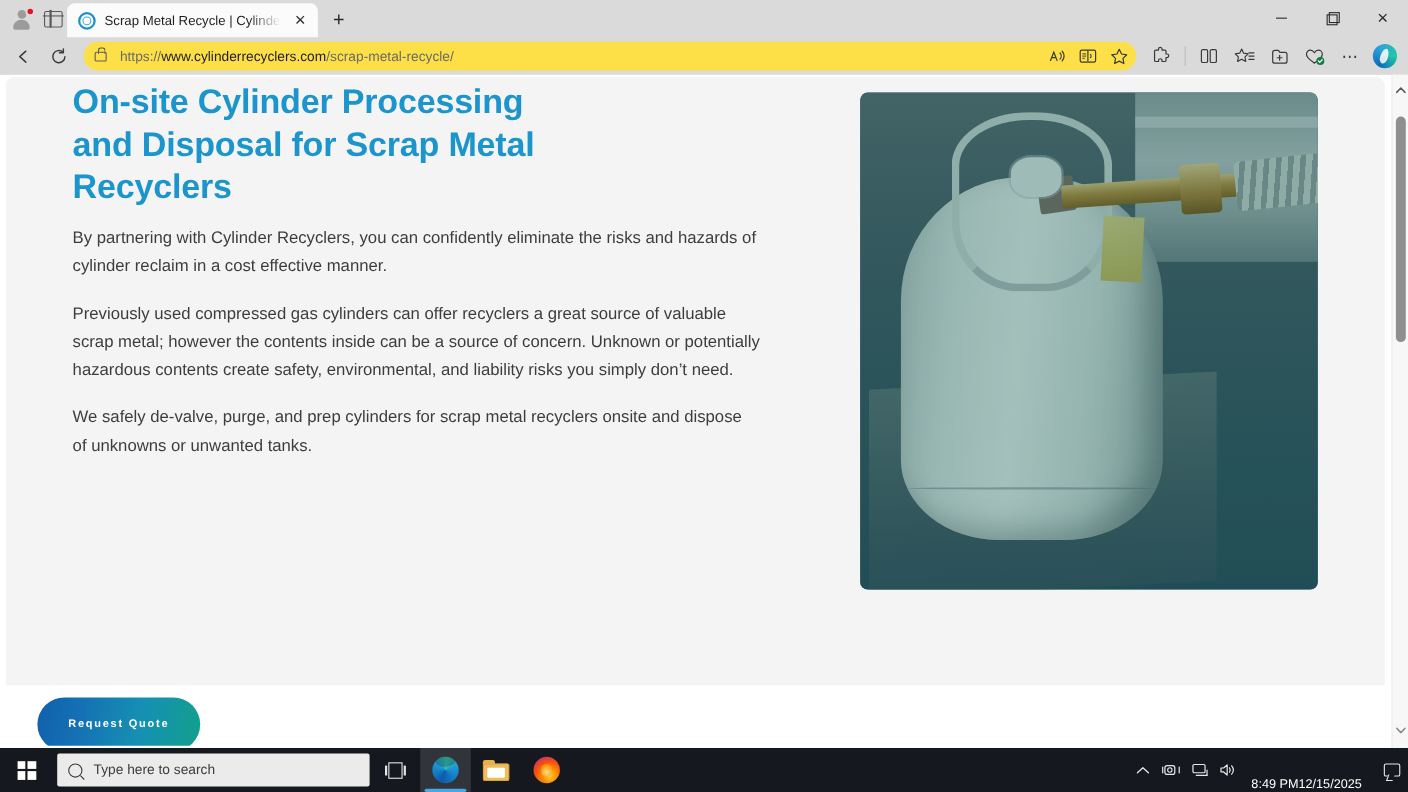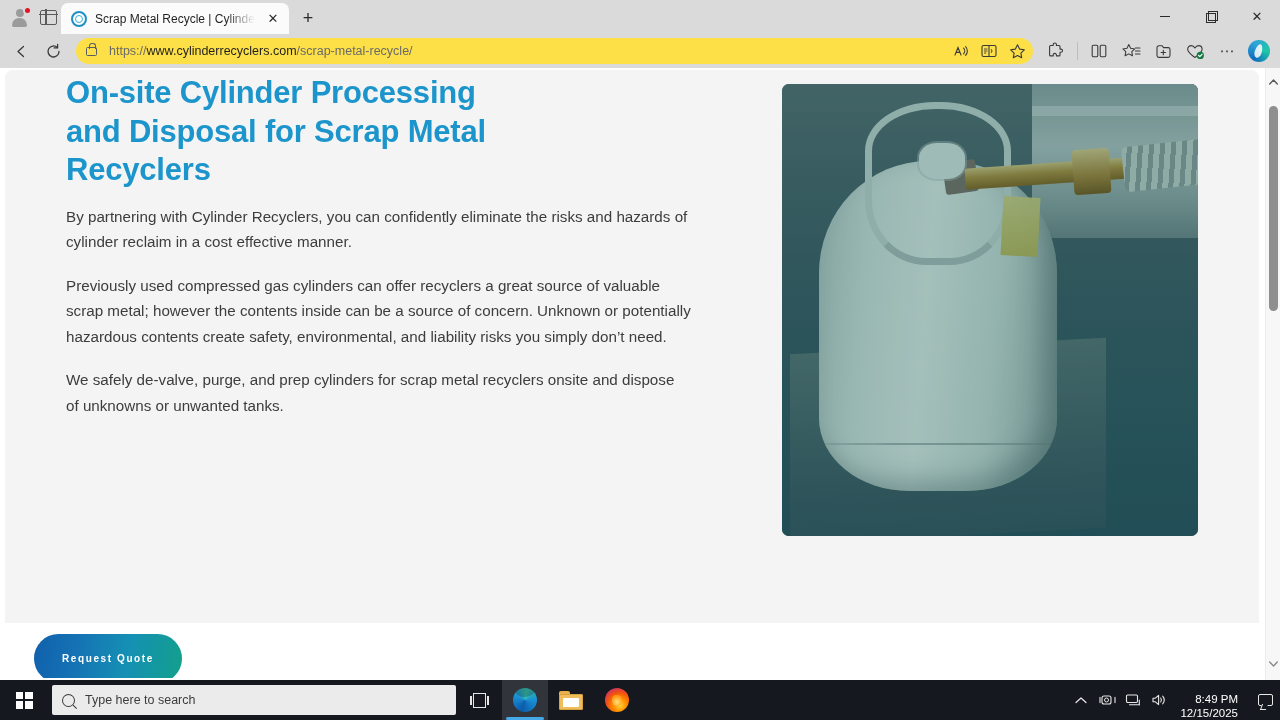--- a/index.html
+++ b/index.html
@@ -361,21 +361,21 @@
     width: 48px; height: 40px;
     display: flex; align-items: center; justify-content: center;
   }
   .winlogo {
     width: 17px; height: 17px;
     display: grid; grid-template-columns: 1fr 1fr; grid-template-rows: 1fr 1fr;
     gap: 1.6px;
   }
   .winlogo i { background: #ffffff; display: block; }
   .searchbox {
-    width: 404px; height: 30px; margin-left: 4px;
+    width: 284px; height: 30px; margin-left: 4px;
     background: #ebebeb; border-radius: 2px;
     display: flex; align-items: center; padding: 0 10px; gap: 10px;
   }
   .search-glass {
     width: 13px; height: 13px; flex: 0 0 13px;
     border: 1.6px solid #3a3a3a; border-radius: 50%;
     position: relative; transform: rotate(-45deg);
   }
   .search-glass::after {
     content: ""; position: absolute; left: 4.6px; top: 12px;
@@ -445,21 +445,21 @@
   .tray {
     margin-left: auto; display: flex; align-items: center; height: 40px;
     color: #ffffff; gap: 0;
   }
   .tray-btn {
     width: 26px; height: 40px;
     display: flex; align-items: center; justify-content: center;
     color: #e8e8e8;
   }
   .clock {
-    display: flex; flex-direction: column; align-items: flex-end;
+    display: flex; flex-direction: row; align-items: flex-end;
     justify-content: flex-end; height: 40px;
     padding: 0 12px 0 8px; color: #ffffff; line-height: 14px;
   }
   .clock span { font-size: 11.5px; }
   .notif-btn {
     width: 30px; height: 40px;
     display: flex; align-items: center; justify-content: center;
   }
   .notif-icon {
     width: 15px; height: 12px; border: 1.4px solid #e8e8e8;

